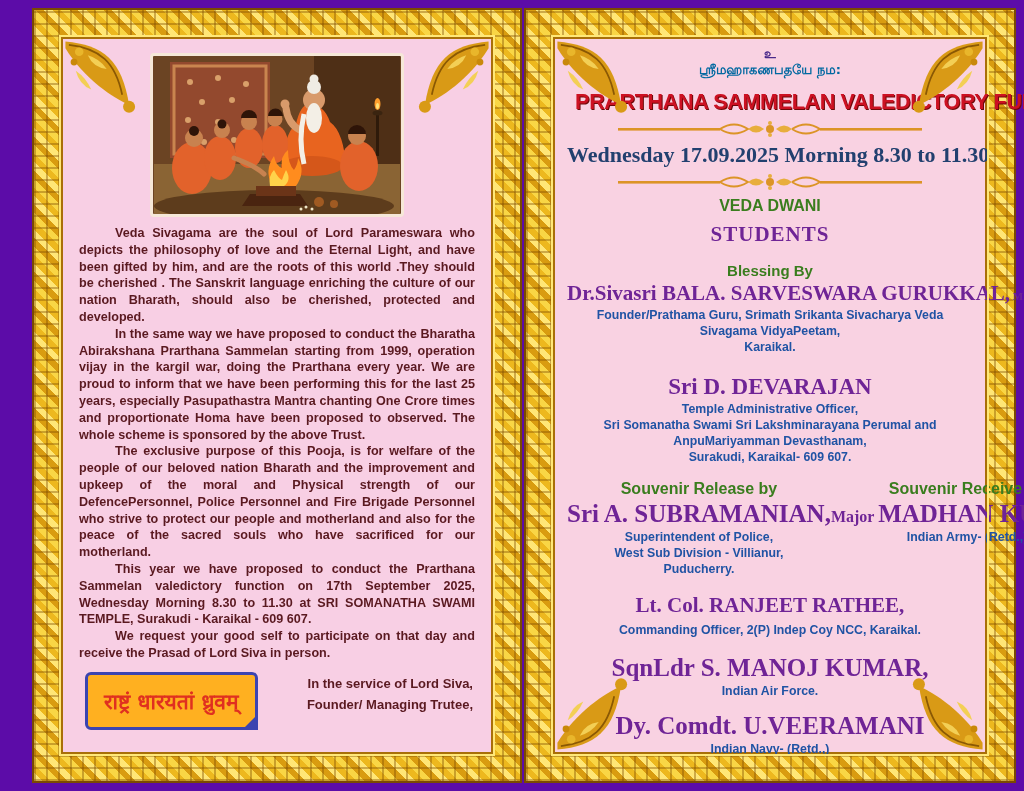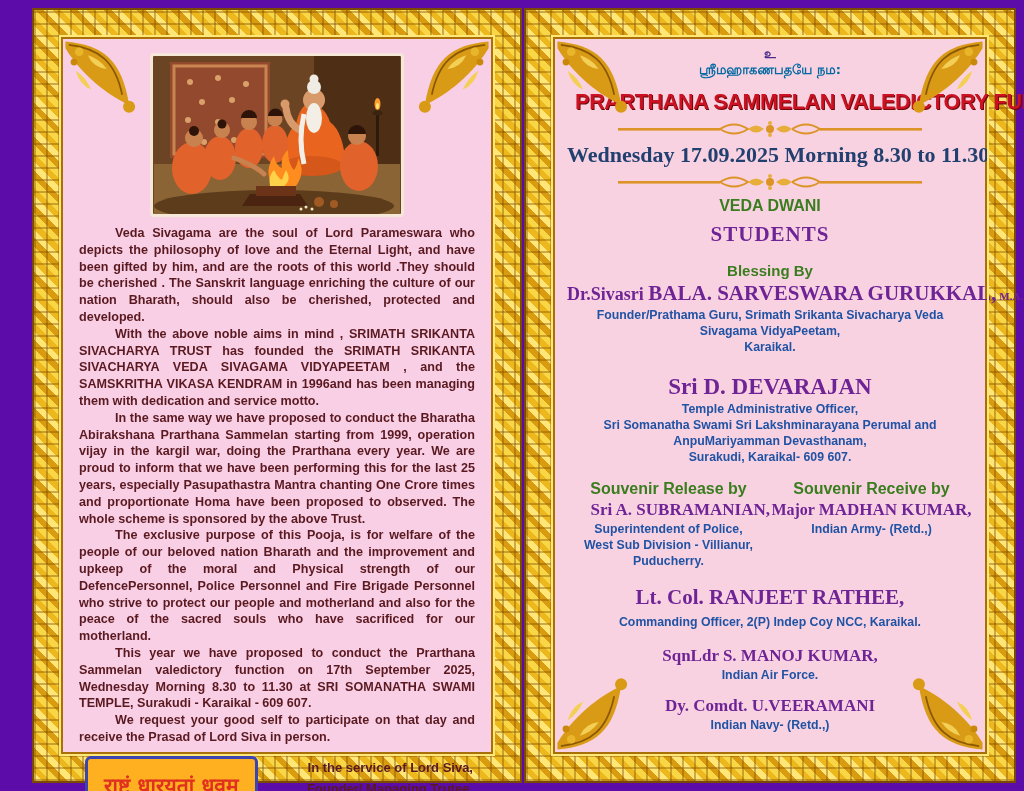--- a/index.html
+++ b/index.html
@@ -52,21 +52,21 @@
     margin:10px 0 0 0;transform:scaleX(0.96);transform-origin:center;white-space:nowrap;
     text-shadow:1px 1px 0 #6d0808;}
   .divider{margin:4px auto 2px auto;width:330px;height:20px;}
   .divider svg{width:100%;height:100%;}
   .date-line{font-family:"Liberation Serif",serif;color:#22406f;font-weight:700;
     font-size:22px;margin-top:3px;white-space:nowrap;}
   .green-hdr{color:#3a7d1e;font-weight:700;font-size:16px;}
   .students-hdr{font-family:"Liberation Serif",serif;color:#6f2496;font-weight:700;
     font-size:21px;letter-spacing:1px;margin-top:7px;}
   .serif-name{font-family:"Liberation Serif",serif;color:#6f2496;font-weight:700;white-space:nowrap;}
-  .n23{font-size:23px;} .n21{font-size:21px;} .n19{font-size:17px;text-align:right;} .n18{font-size:18px;text-align:center;}
+  .n23{font-size:23px;} .n21{font-size:21px;} .n19{font-size:25px;text-align:right;} .n18{font-size:21px;text-align:center;}
   .prefix-sm{font-size:16px;} .suffix-sm{font-size:11px;}
   .blue-det{color:#2053a4;font-weight:700;font-size:12.3px;line-height:1.3;}
   .mt2{margin-top:2px;} .mt5{margin-top:5px;} .mt12{margin-top:12px;}
   .mt15{margin-top:15px;} .mt18{margin-top:18px;text-align:center;}
   .souvenir-row{display:flex;margin-top:14px;}
   .souvenir-col{flex:1;}
 </style>
 </head>
 <body>
 
@@ -152,21 +152,20 @@
         <circle cx="165" cy="146" r="5" fill="#a05a22"></circle>
           <circle cx="180" cy="148" r="4" fill="#a05a22"></circle>
         <circle cx="152" cy="151" r="1.5" fill="#f0e6c8"></circle>
           <circle cx="158" cy="153" r="1.5" fill="#f0e6c8"></circle>
           <circle cx="147" cy="153" r="1.5" fill="#f0e6c8"></circle>
       </svg>
     </div>
 
     <div class="bodytext">
       <p>Veda Sivagama are the soul of Lord Parameswara who depicts the philosophy of love and the Eternal Light, and have been gifted by him, and are the roots of this world .They should be cherished . The Sanskrit language enriching the culture of our nation Bharath, should also be cherished, protected and developed.</p>
-      <p>With the above noble aims in mind , SRIMATH SRIKANTA SIVACHARYA TRUST has founded the SRIMATH SRIKANTA SIVACHARYA VEDA SIVAGAMA VIDYAPEETAM , and the SAMSKRITHA VIKASA KENDRAM in 1996and has been managing them with dedication and service motto.</p>
       <p>In the same way we have proposed  to conduct the Bharatha Abirakshana Prarthana Sammelan starting from 1999, operation vijay in the kargil war, doing the Prarthana every year. We are proud to inform that we have been performing this for the last 25 years, especially Pasupathastra Mantra chanting One Crore times and proportionate Homa have been proposed to observed. The whole scheme is sponsored by the above Trust.</p>
       <p>The exclusive purpose of this Pooja, is for welfare of the people of our beloved nation  Bharath and the improvement and upkeep of the moral and Physical strength of our DefencePersonnel, Police Personnel and Fire Brigade  Personnel who strive to protect our people and motherland and also for the peace of the sacred souls who have sacrificed  for our motherland.</p>
       <p>This year we have proposed to conduct the Prarthana Sammelan valedictory function on 17th September 2025, Wednesday Morning 8.30 to 11.30 at SRI SOMANATHA SWAMI TEMPLE, Surakudi - Karaikal - 609 607.</p>
       <p>We request your good self to participate on that day and receive the Prasad of Lord Siva in person.</p>
     </div>
 
     <div class="bottomrow">
       <div class="slogan-box">
         <span>राष्ट्रं धारयतां ध्रुवम्</span>
       </div>

